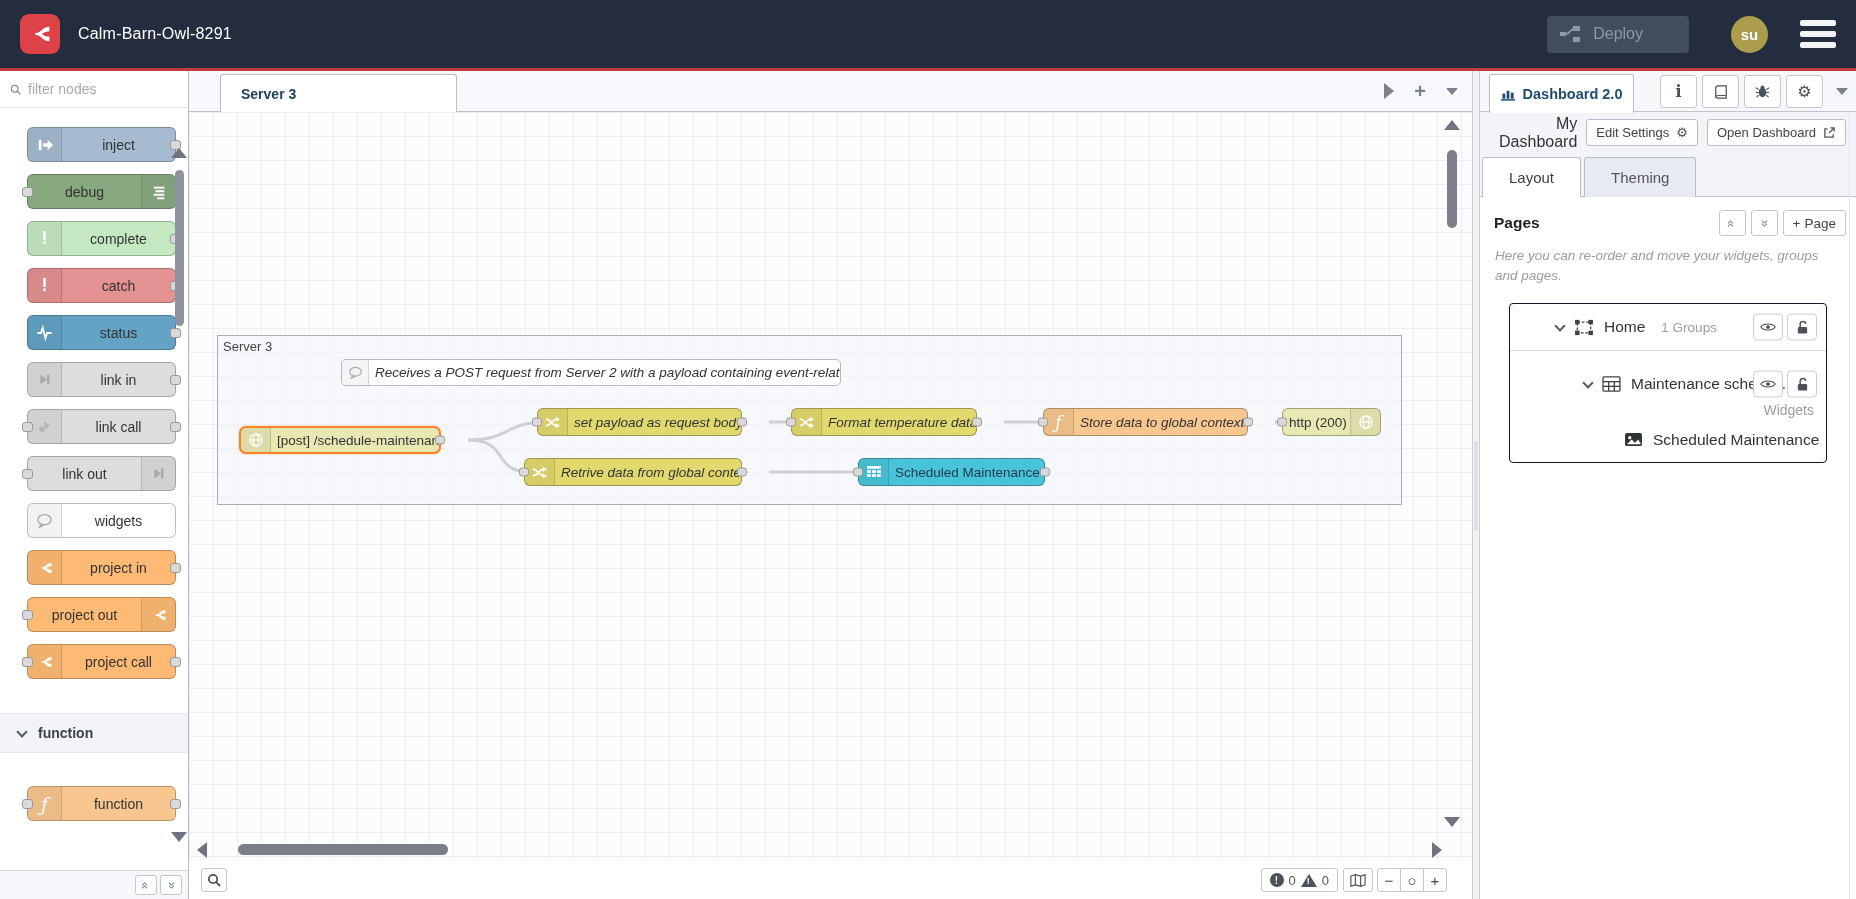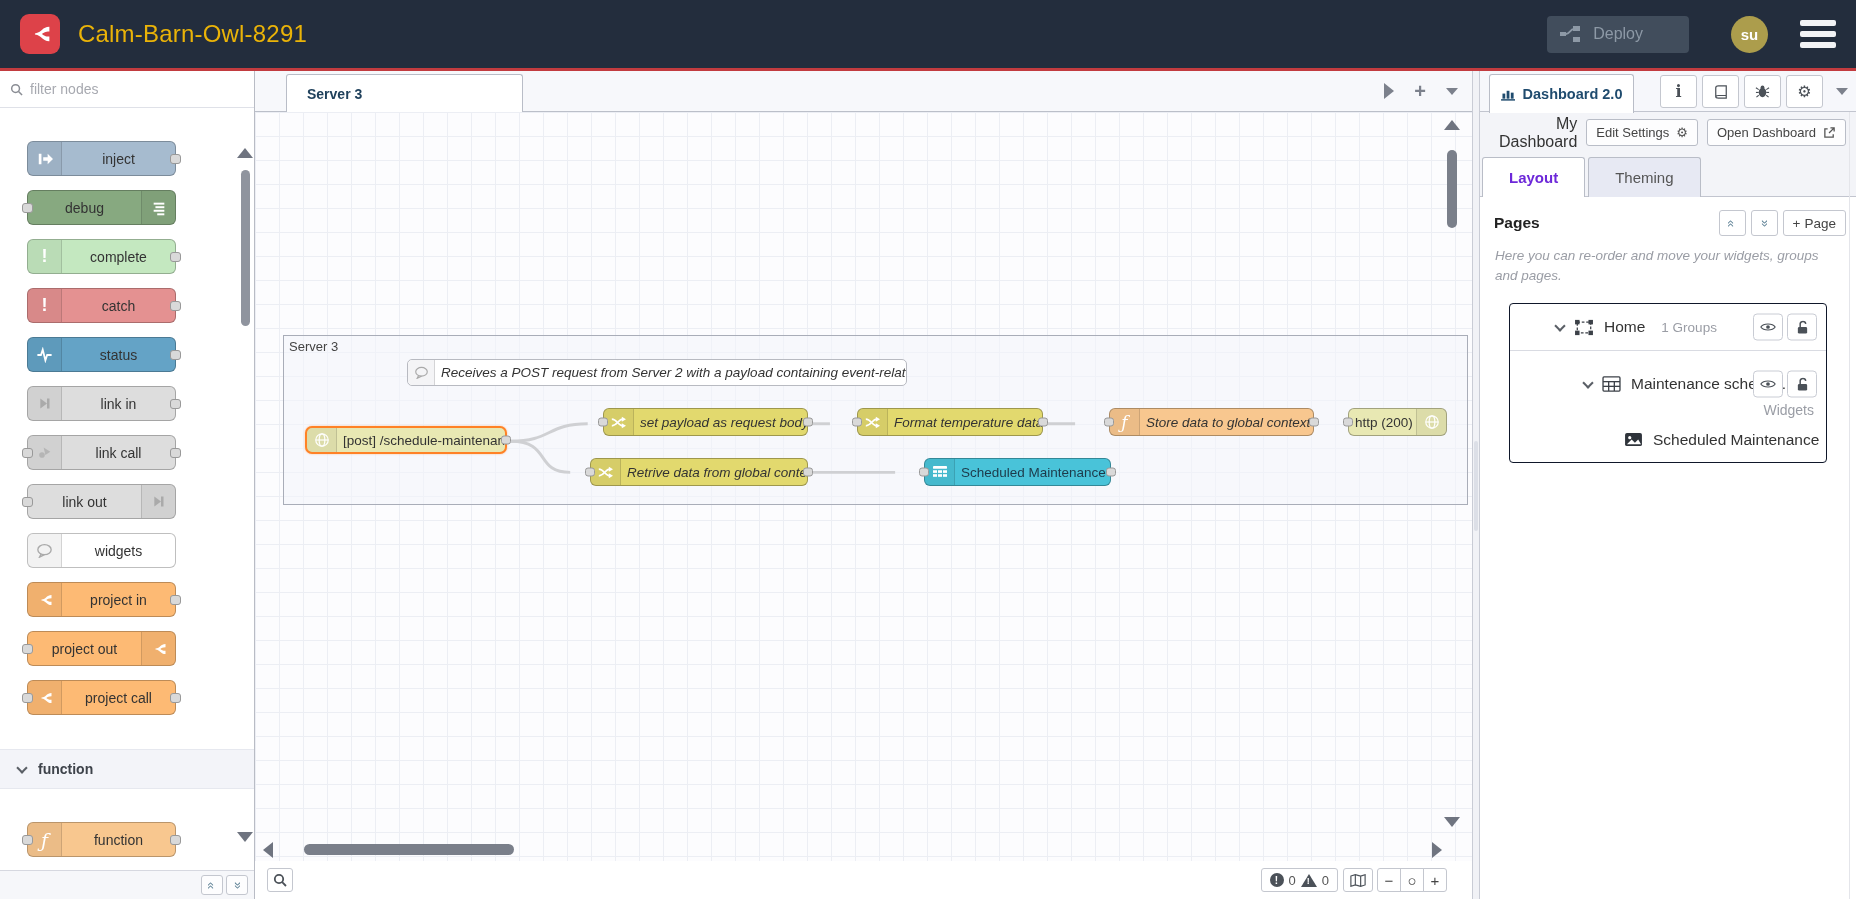--- a/index.html
+++ b/index.html
@@ -2,43 +2,43 @@
 <html><head>
 <meta charset="utf-8">
 <style>
   * { margin:0; padding:0; box-sizing:border-box; }
   html,body { width:1856px; height:899px; font-family:"Liberation Sans", sans-serif; background:#eceef3; overflow:hidden; }
   .app { width:1856px; height:899px; display:flex; flex-direction:column; background:#fff; }
 
   
   .header { height:71px; background:#232d3d; border-bottom:3px solid #c23b3f; display:flex; align-items:center; padding:0 16px 0 20px; flex:0 0 auto; }
   .logo { width:40px; height:40px; background:#dd4249; border-radius:9px; display:flex; align-items:center; justify-content:center; margin-right:18px; }
-  .app-title { color:#eab308; font-size:24px; letter-spacing:.2px; }
+  .app-title { color:#ffffff; font-size:16px; letter-spacing:.2px; }
   .hspacer { flex:1; }
   .deploy-btn { display:flex; align-items:center; background:#414d5c; border-radius:4px; height:37px; padding:0 10px 0 12px; color:#8d99a6; font-size:16px; margin-right:42px; cursor:default; }
   .deploy-btn .dlabel { margin:0 14px 0 12px; }
   .deploy-caret { width:0; height:0; border-left:7px solid transparent; border-right:7px solid transparent; border-top:8px solid #76markdown828e; border-top-color:#76828e; margin-left:8px; }
   .avatar { width:37px; height:37px; border-radius:50%; background:#ac9d4c; color:#fff; font-weight:bold; font-size:15px; display:flex; align-items:center; justify-content:center; margin-right:28px; }
   .hamburger { display:flex; flex-direction:column; gap:5px; padding:4px; }
   .hamburger span { display:block; width:36px; height:6px; background:#f2f3f5; border-radius:2px; }
 
   
   .main { flex:1; display:flex; min-height:0; }
 
   
-  .palette { width:255px; border-right:1px solid #b9bcc5; display:flex; flex-direction:column; position:relative; background:#fff; }
+  .palette { width:189px; border-right:1px solid #b9bcc5; display:flex; flex-direction:column; position:relative; background:#fff; }
   .pal-search { height:37px; border-bottom:1px solid #dfe1e8; display:flex; align-items:center; padding:0 10px; gap:7px; flex:0 0 auto; }
   .pal-search input { border:none; outline:none; font-size:14px; color:#555; width:150px; font-family:"Liberation Sans",sans-serif; }
   .pal-search input::placeholder { color:#a7a9b0; }
   .pal-body { flex:1; overflow:hidden; position:relative; }
   .pal-cat-header { height:40px; background:#f3f4f9; border-top:1px solid #e6e8ef; border-bottom:1px solid #e6e8ef; display:flex; align-items:center; gap:12px; padding:0 14px 0 18px; }
   .pal-cat-header .cat-label { font-size:14px; font-weight:bold; color:#3e434b; }
   .chev { width:8px; height:8px; border-right:2px solid #5a5f66; border-bottom:2px solid #5a5f66; transform:rotate(45deg); margin-top:-3px; }
   .pal-list { padding:19px 0 22px 0; }
-  .pal-node { position:relative; width:149px; height:35px; margin:14px 0 12px 27px; border:1px solid rgba(0,0,0,.25); border-radius:6px; display:flex; align-items:center; font-size:14px; color:#333; cursor:grab; }
+  .pal-node { position:relative; width:149px; height:35px; margin:0 0 12px 27px; border:1px solid rgba(0,0,0,.25); border-radius:6px; display:flex; align-items:center; font-size:14px; color:#333; cursor:grab; }
   .icon-cell { width:34px; align-self:stretch; background:rgba(0,0,0,.05); border-right:1px solid rgba(0,0,0,.13); border-radius:5px 0 0 5px; display:flex; align-items:center; justify-content:center; flex:0 0 auto; }
   .icon-cell.right { order:2; border-right:none; border-left:1px solid rgba(0,0,0,.13); border-radius:0 5px 5px 0; }
   .pal-node .nlabel, .fnode .nlabel { flex:1; text-align:center; padding:0 6px; white-space:nowrap; overflow:hidden; }
   .port { position:absolute; top:50%; transform:translateY(-50%); width:11px; height:10px; background:#d9d9d9; border:1px solid #999; border-radius:3px; }
   .port.pl { left:-6px; } .port.pr { right:-6px; }
   .n-inject{background:#a6bbcf}.n-debug{background:#87a980}.n-complete{background:#c4e8c0}
   .n-catch{background:#e49191}.n-status{background:#64a3c6}.n-link{background:#ddd}
   .n-comment{background:#fff}.n-project{background:#fdba74}.n-function{background:#f8c78f}
   .pal-scrollbar { position:absolute; right:3px; top:42px; width:12px; bottom:32px; }
   .pal-thumb { position:absolute; left:2px; top:20px; width:9px; height:156px; background:#8f949e; border-radius:5px; }
@@ -104,21 +104,21 @@
   .sidebar { width:376px; display:flex; flex-direction:column; background:#fff; position:relative; }
   .sb-header { height:41px; background:#f6f7fb; border-bottom:1px solid #c2c5cf; position:relative; flex:0 0 auto; }
   .sb-tab { position:absolute; left:9px; top:3px; width:145px; height:39px; background:#fff; border:1px solid #b9bdc7; border-bottom:none; border-radius:3px 3px 0 0; display:flex; align-items:center; justify-content:center; gap:7px; font-size:14.5px; font-weight:bold; color:#1f4b6e; }
   .sb-tools { position:absolute; right:8px; top:4px; display:flex; align-items:center; gap:5px; }
   .tool-btn { width:37px; height:33px; border:1px solid #c4c7cf; border-radius:3px; background:#fff; display:flex; align-items:center; justify-content:center; color:#4b5158; font-size:16px; }
   .sb-dash-row { height:41px; background:#f3f4f8; display:flex; align-items:center; padding:0 10px 0 14px; gap:9px; flex:0 0 auto; }
   .dash-name { font-size:16px; color:#333; flex:1;text-align:right; }
   .sb-btn { height:27px; border:1px solid #b9bdc7; border-radius:3px; background:#fdfdfe; display:flex; align-items:center; gap:7px; padding:0 9px; font-size:13px; color:#444; }
   .sb-tabs { height:44px; background:#f3f4f8; border-bottom:1px solid #c2c5cf; display:flex; align-items:flex-end; padding-left:2px; flex:0 0 auto; }
   .sb-tab2 { height:40px; display:flex; align-items:center; justify-content:center; border:1px solid #b9bdc7; border-bottom:none; border-radius:3px 3px 0 0; font-size:15px; padding:0 26px; margin-right:3px; position:relative; top:1px; }
-  .sb-tab2.active { background:#fff; font-weight:bold; color:#6d28d9; }
+  .sb-tab2.active { background:#fff; font-weight:normal; color:#404040; }
   .sb-tab2.inactive { background:#e7e9f3; color:#555; }
   .sb-panel { flex:1; background:#fff; overflow:hidden; }
   .pages-row { display:flex; align-items:center; padding:13px 10px 6px 14px; gap:5px; }
   .pages-title { font-size:15.5px; font-weight:bold; color:#222; flex:1; }
   .pg-btn { width:27px; height:26px; border:1px solid #c4c7cf; border-radius:3px; background:#fff; display:flex; align-items:center; justify-content:center; color:#5f8296; }
   .pg-add { width:auto; padding:0 9px; font-size:13.5px; color:#444; gap:4px; }
   .help-text { font-style:italic; color:#9a9da5; font-size:13.5px; line-height:1.45; padding:4px 24px 10px 15px; }
   .tree-card { margin:8px 29px; border:1px solid #0f172a; border-radius:4px; position:relative; }
   .tree-row { display:flex; align-items:center; position:relative; }
   .tr-page { height:47px; border-bottom:1px solid #d9dbe2; padding-left:46px; gap:10px; }

